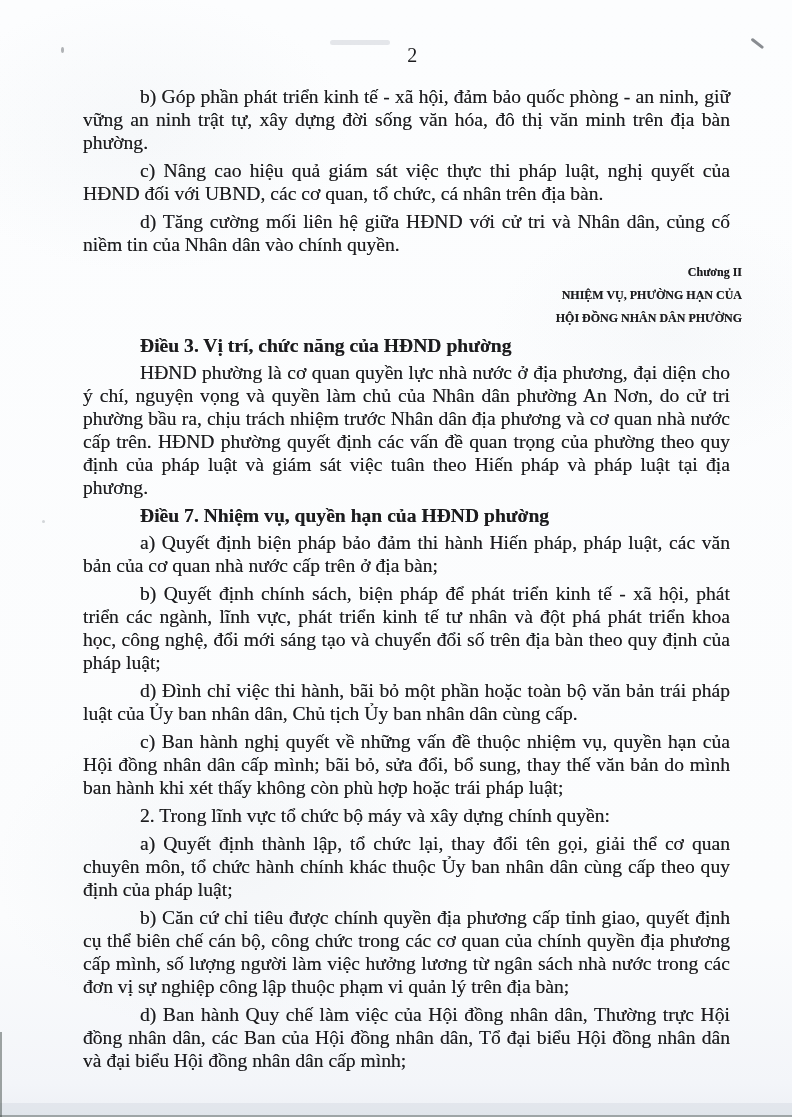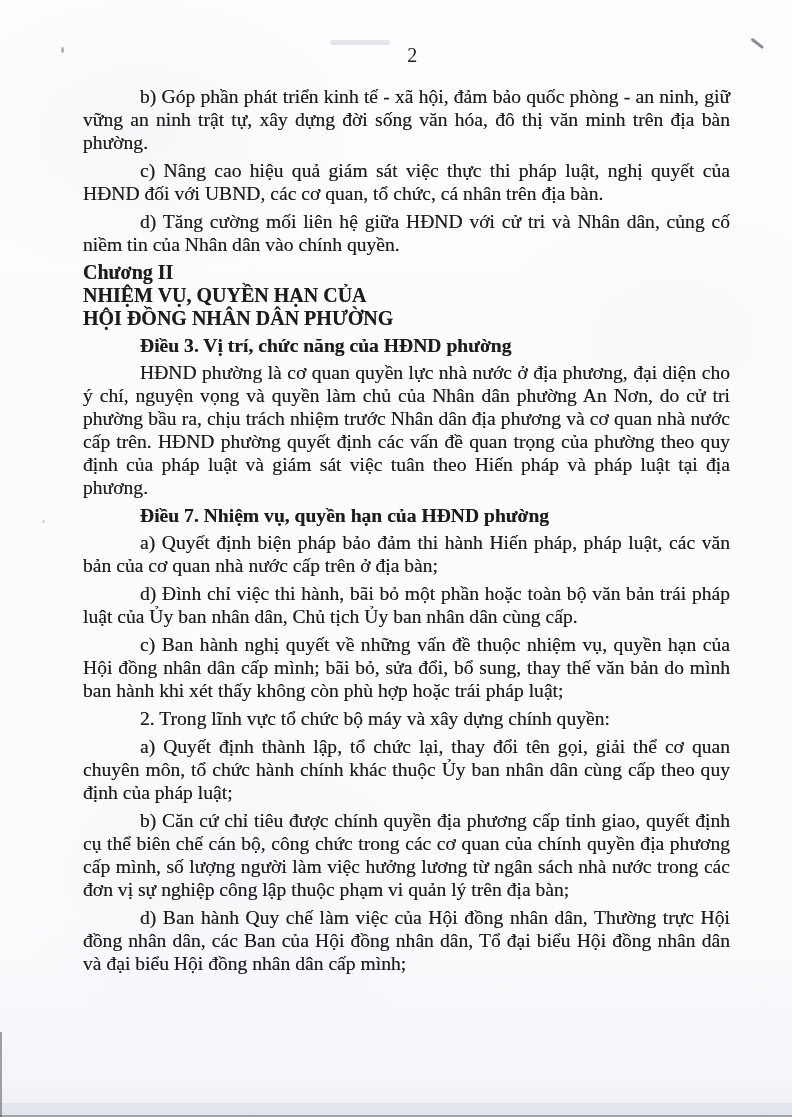--- a/index.html
+++ b/index.html
@@ -38,23 +38,23 @@
     text-align: justify;
     text-shadow: 0 0 0.5px rgba(10,10,12,0.55);
   }
   .content p {
     margin: 0 12px 5px 0;
   }
   .indent {
     text-indent: 57px;
   }
   .chapter {
-    text-align: left;
+    text-align: right;
     font-weight: bold;
-    font-size: 20px;
+    font-size: 12px;
     line-height: 23px;
     margin: 1px 0 4px 0;
   }
   .article-heading {
     font-weight: bold;
     text-indent: 57px;
     margin: 0 0 4px 0 !important;
   }
   
   .artifact {
@@ -108,29 +108,30 @@
 <div class="page-number">2</div>
 
 <div class="content">
 
   <p class="indent">b) Góp phần phát triển kinh tế - xã hội, đảm bảo quốc phòng - an ninh, giữ vững an ninh trật tự, xây dựng đời sống văn hóa, đô thị văn minh trên địa bàn phường.</p>
   <p class="indent">c) Nâng cao hiệu quả giám sát việc thực thi pháp luật, nghị quyết của HĐND đối với UBND, các cơ quan, tổ chức, cá nhân trên địa bàn.</p>
   <p class="indent">d) Tăng cường mối liên hệ giữa HĐND với cử tri và Nhân dân, củng cố niềm tin của Nhân dân vào chính quyền.</p>
 
   <div class="chapter">
     <div>Chương II</div>
-    <div>NHIỆM VỤ, QUYỀN HẠN CỦA</div>
+    <div>NHIỆM VỤ, PHƯỜNG HẠN CỦA</div>
     <div>HỘI ĐỒNG NHÂN DÂN PHƯỜNG</div>
   </div>
 
   <p class="article-heading">Điều 3. Vị trí, chức năng của HĐND phường</p>
   <p class="indent">HĐND phường là cơ quan quyền lực nhà nước ở địa phương, đại diện cho ý chí, nguyện vọng và quyền làm chủ của Nhân dân phường An Nơn, do cử tri phường bầu ra, chịu trách nhiệm trước Nhân dân địa phương và cơ quan nhà nước cấp trên. HĐND phường quyết định các vấn đề quan trọng của phường theo quy định của pháp luật và giám sát việc tuân theo Hiến pháp và pháp luật tại địa phương.</p>
 
   <p class="article-heading">Điều 7. Nhiệm vụ, quyền hạn của HĐND phường</p>
   <p class="indent">a) Quyết định biện pháp bảo đảm thi hành Hiến pháp, pháp luật, các văn bản của cơ quan nhà nước cấp trên ở địa bàn;</p>
+  <p class="indent">b) Quyết định chính sách, biện pháp để phát triển kinh tế - xã hội, phát triển các ngành, lĩnh vực, phát triển kinh tế tư nhân và đột phá phát triển khoa học, công nghệ, đổi mới sáng tạo và chuyển đổi số trên địa bàn theo quy định của pháp luật;</p>
   <p class="indent">d) Đình chỉ việc thi hành, bãi bỏ một phần hoặc toàn bộ văn bản trái pháp luật của Ủy ban nhân dân, Chủ tịch Ủy ban nhân dân cùng cấp.</p>
   <p class="indent">c) Ban hành nghị quyết về những vấn đề thuộc nhiệm vụ, quyền hạn của Hội đồng nhân dân cấp mình; bãi bỏ, sửa đổi, bổ sung, thay thế văn bản do mình ban hành khi xét thấy không còn phù hợp hoặc trái pháp luật;</p>
   <p class="indent">2. Trong lĩnh vực tổ chức bộ máy và xây dựng chính quyền:</p>
   <p class="indent">a) Quyết định thành lập, tổ chức lại, thay đổi tên gọi, giải thể cơ quan chuyên môn, tổ chức hành chính khác thuộc Ủy ban nhân dân cùng cấp theo quy định của pháp luật;</p>
   <p class="indent">b) Căn cứ chỉ tiêu được chính quyền địa phương cấp tỉnh giao, quyết định cụ thể biên chế cán bộ, công chức trong các cơ quan của chính quyền địa phương cấp mình, số lượng người làm việc hưởng lương từ ngân sách nhà nước trong các đơn vị sự nghiệp công lập thuộc phạm vi quản lý trên địa bàn;</p>
   <p class="indent">d) Ban hành Quy chế làm việc của Hội đồng nhân dân, Thường trực Hội đồng nhân dân, các Ban của Hội đồng nhân dân, Tổ đại biểu Hội đồng nhân dân và đại biểu Hội đồng nhân dân cấp mình;</p>
 
 </div>
 
 <div class="artifact edge-bottom-band"></div>

